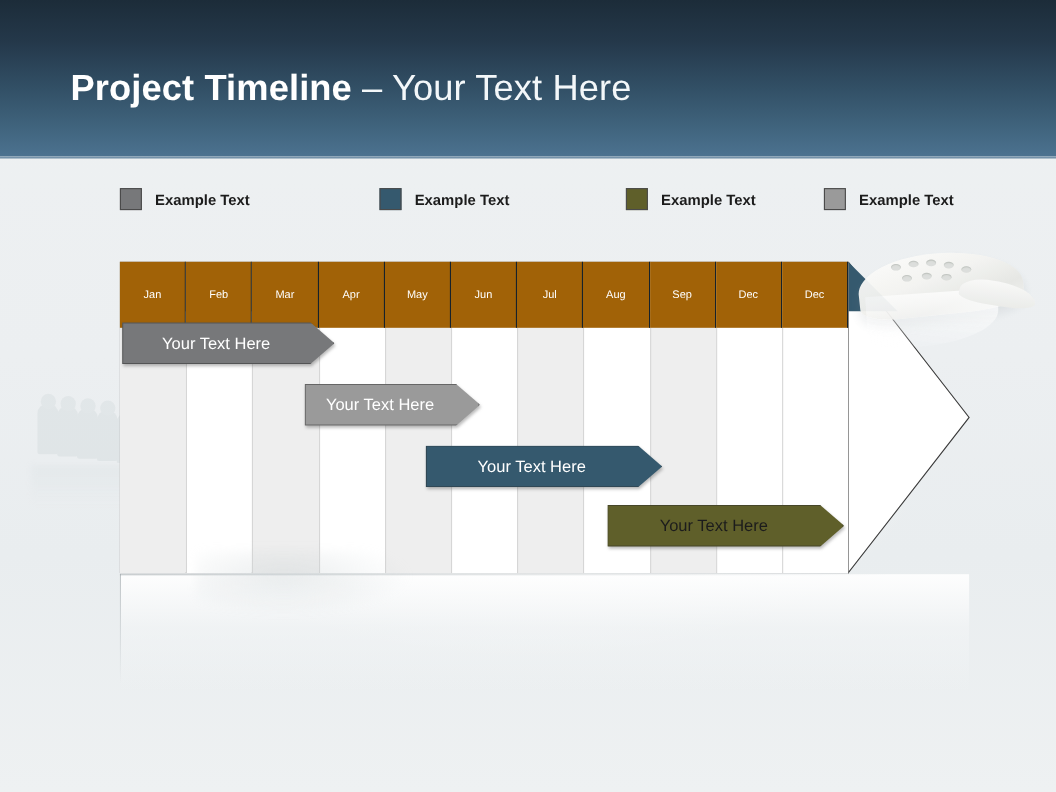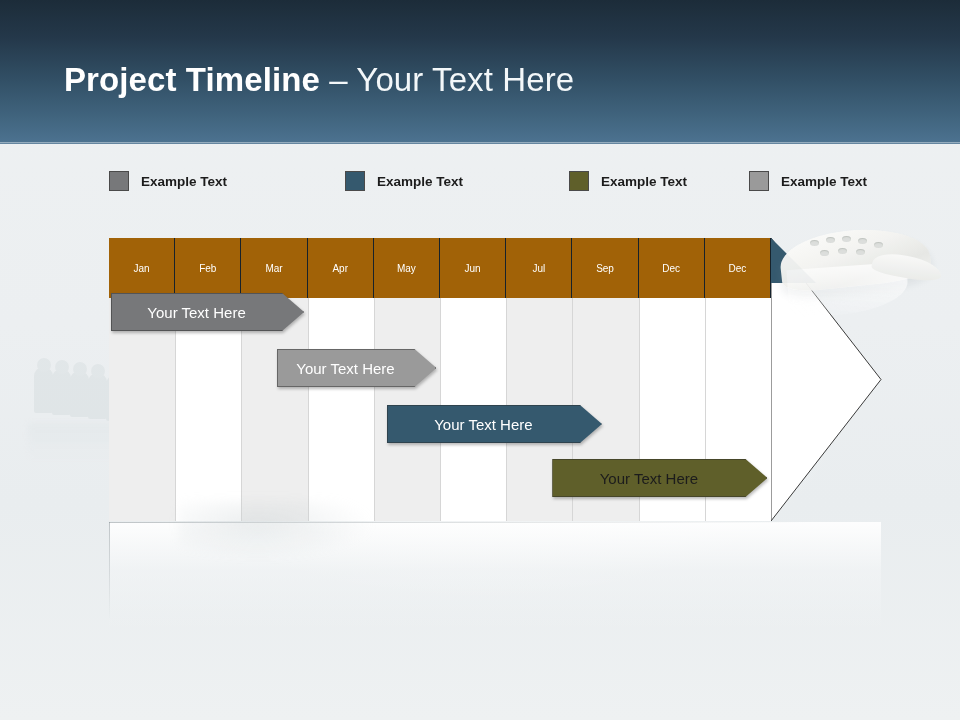--- a/index.html
+++ b/index.html
@@ -245,20 +245,23 @@
           <div class="col-head">Apr</div>
         </div>
       <div class="col odd">
           <div class="col-head">May</div>
         </div>
       <div class="col even">
           <div class="col-head">Jun</div>
         </div>
       <div class="col odd">
           <div class="col-head">Jul</div>
+        </div>
+      <div class="col even">
+          <div class="col-head">Aug</div>
         </div>
       <div class="col odd">
           <div class="col-head">Sep</div>
         </div>
       <div class="col even">
           <div class="col-head">Dec</div>
         </div>
       <div class="col even">
           <div class="col-head">Dec</div>
         </div>

